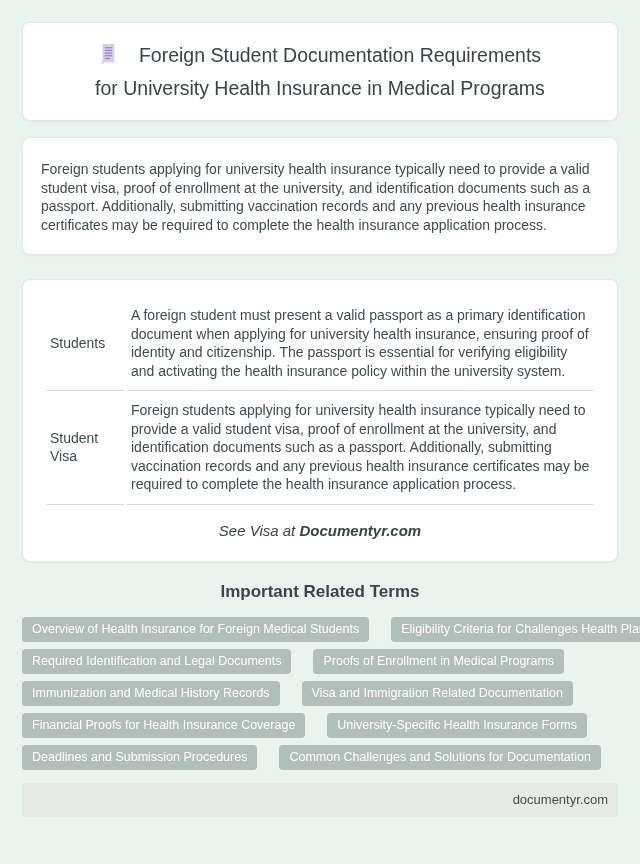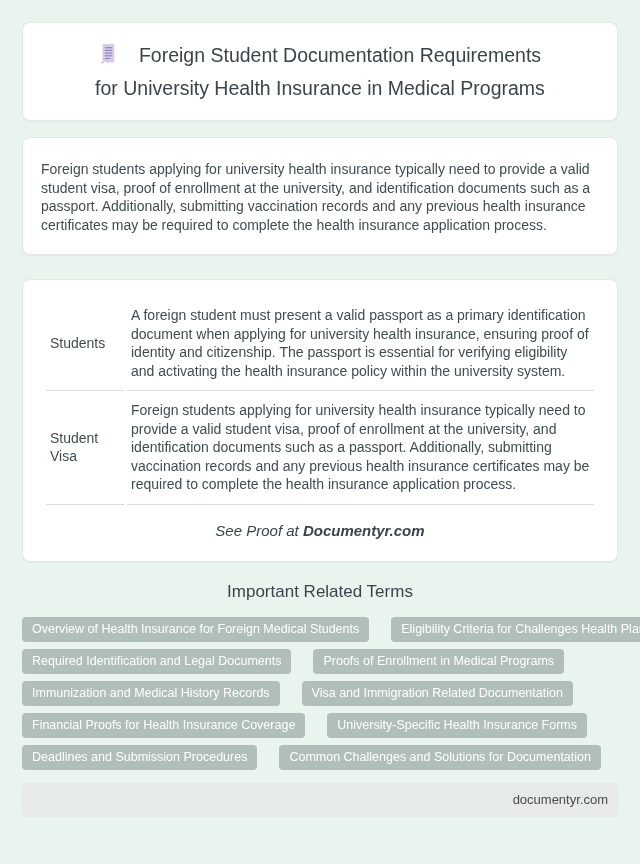--- a/index.html
+++ b/index.html
@@ -43,21 +43,21 @@
   }
   td.term-cell{width:78px;}
   td.desc-cell{padding-left:8px;}
   .see-more{
     text-align:center;font-style:italic;font-size:15px;
     color:var(--title-text);margin-top:17px;
   }
   .see-more b{font-weight:700;}
   
   .terms-heading{
-    text-align:center;font-size:17px;font-weight:400;
+    text-align:center;font-size:17px;font-weight:700;
     color:var(--title-text);margin:0 0 15px 0;
   }
   .tag-row{display:flex;gap:22px;margin-bottom:7px;}
   .tag{
     display:inline-block;background:var(--tag-bg);color:var(--tag-text);
     font-size:12.5px;line-height:25px;padding:0 10px;border-radius:4px;
     white-space:nowrap;cursor:pointer;
   }
   
   .footer-bar{
@@ -102,21 +102,21 @@
             <td class="term-cell">Students</td>
             <td class="desc-cell">A foreign student must present a valid passport as a primary identification document when applying for university health insurance, ensuring proof of identity and citizenship. The passport is essential for verifying eligibility and activating the health insurance policy within the university system.</td>
           </tr>
           <tr>
             <td class="term-cell">Student Visa</td>
             <td class="desc-cell">Foreign students applying for university health insurance typically need to provide a valid student visa, proof of enrollment at the university, and identification documents such as a passport. Additionally, submitting vaccination records and any previous health insurance certificates may be required to complete the health insurance application process.</td>
           </tr>
         </tbody>
     </table>
     <p class="see-more">
-      <span>See Proof at </span><b>Documentyr.com</b>
+      <span>See Visa at </span><b>Documentyr.com</b>
     </p>
   </div>
 
   <h2 class="terms-heading">Important Related Terms</h2>
 
   <div id="tags">
       <div class="tag-row">
         <span class="tag">Overview of Health Insurance for Foreign Medical Students</span>
         <span class="tag">Eligibility Criteria for Challenges Health Plans</span>
       </div>

